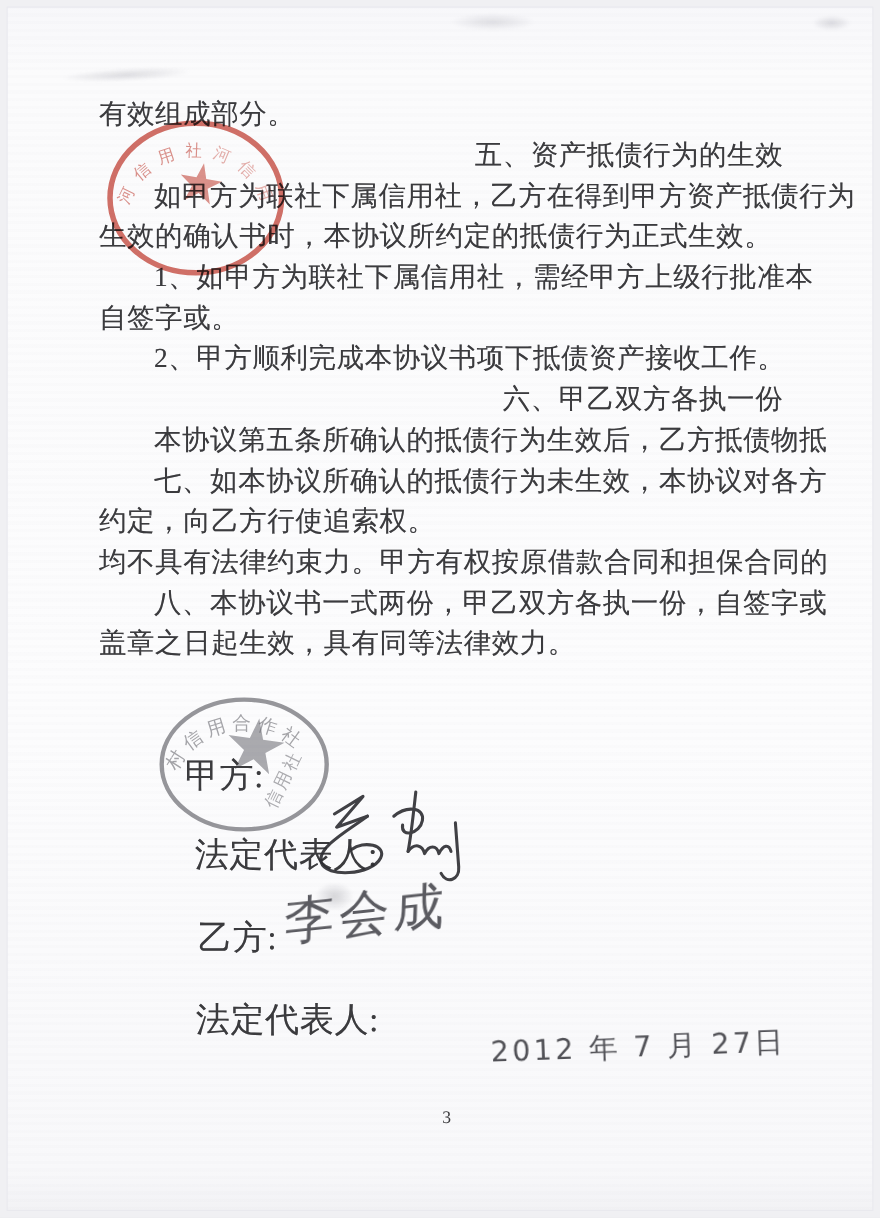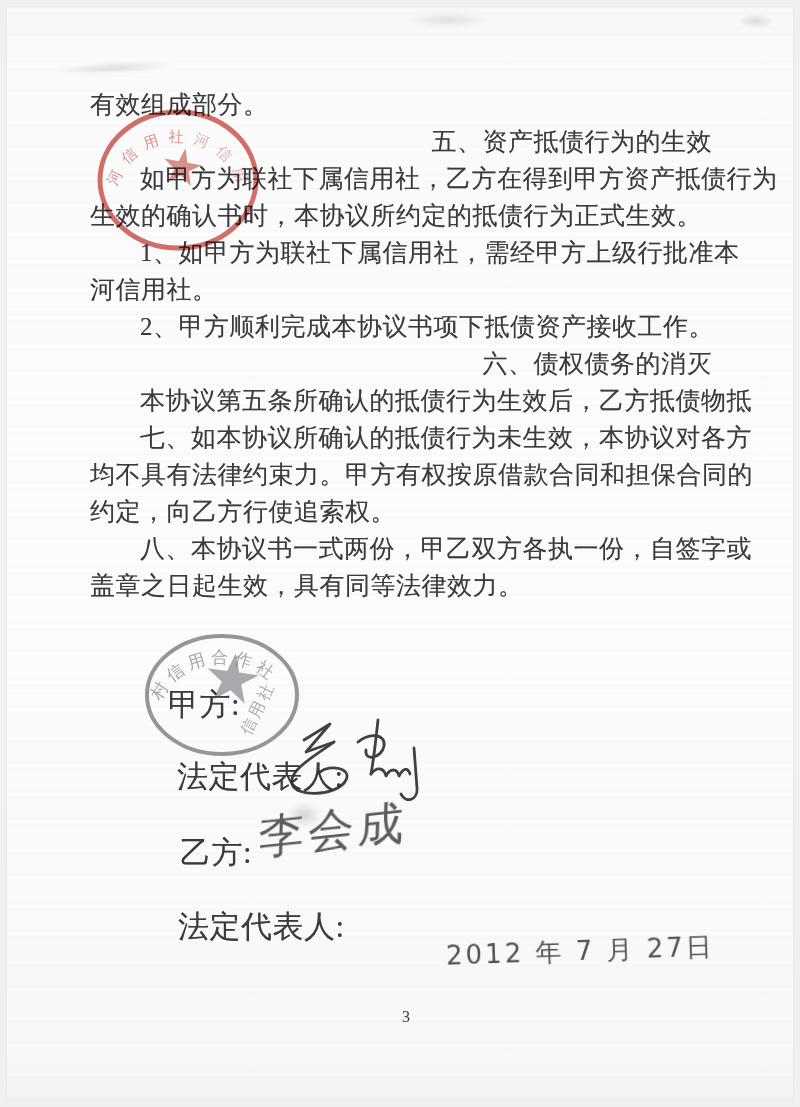--- a/index.html
+++ b/index.html
@@ -56,27 +56,27 @@
 <body>
 
 <div class="scan">
 
   <div class="doc-text">
       <div class="doc-line">有效组成部分。</div>
       <div class="doc-line indent">五、资产抵债行为的生效</div>
       <div class="doc-line indent">如甲方为联社下属信用社，乙方在得到甲方资产抵债行为</div>
       <div class="doc-line">生效的确认书时，本协议所约定的抵债行为正式生效。</div>
       <div class="doc-line indent">1、如甲方为联社下属信用社，需经甲方上级行批准本</div>
-      <div class="doc-line">河信用社。</div>
+      <div class="doc-line">自签字或。</div>
       <div class="doc-line indent">2、甲方顺利完成本协议书项下抵债资产接收工作。</div>
-      <div class="doc-line indent">六、债权债务的消灭</div>
+      <div class="doc-line indent">六、甲乙双方各执一份</div>
       <div class="doc-line indent">本协议第五条所确认的抵债行为生效后，乙方抵债物抵</div>
       <div class="doc-line indent">七、如本协议所确认的抵债行为未生效，本协议对各方</div>
+      <div class="doc-line">约定，向乙方行使追索权。</div>
       <div class="doc-line">均不具有法律约束力。甲方有权按原借款合同和担保合同的</div>
-      <div class="doc-line">约定，向乙方行使追索权。</div>
       <div class="doc-line indent">八、本协议书一式两份，甲乙双方各执一份，自签字或</div>
       <div class="doc-line">盖章之日起生效，具有同等法律效力。</div>
     </div>
 
   <svg class="seal" style="left:94px;top:106px;" width="168" height="148" viewBox="0 0 168 148">
     <ellipse cx="84" cy="74" rx="78" ry="68" fill="none" stroke="#c23a2e" stroke-width="5" opacity="0.72"></ellipse>
     <path d="M0,-1 L0.2245,-0.309 L0.951,-0.309 L0.363,0.118 L0.588,0.809 L0,0.382 L-0.588,0.809 L-0.363,0.118 L-0.951,-0.309 L-0.2245,-0.309 Z" transform="translate(88,62) scale(20) rotate(10)" fill="#c23a2e" opacity="0.55"></path>
     <path id="redArc" d="M 22,92 A 62,56 0 1 1 146,92" fill="none"></path>
     <text font-size="15" fill="#c23a2e" opacity="0.55" letter-spacing="9">
       <textPath href="#redArc" startOffset="6%">河信用社</textPath>

